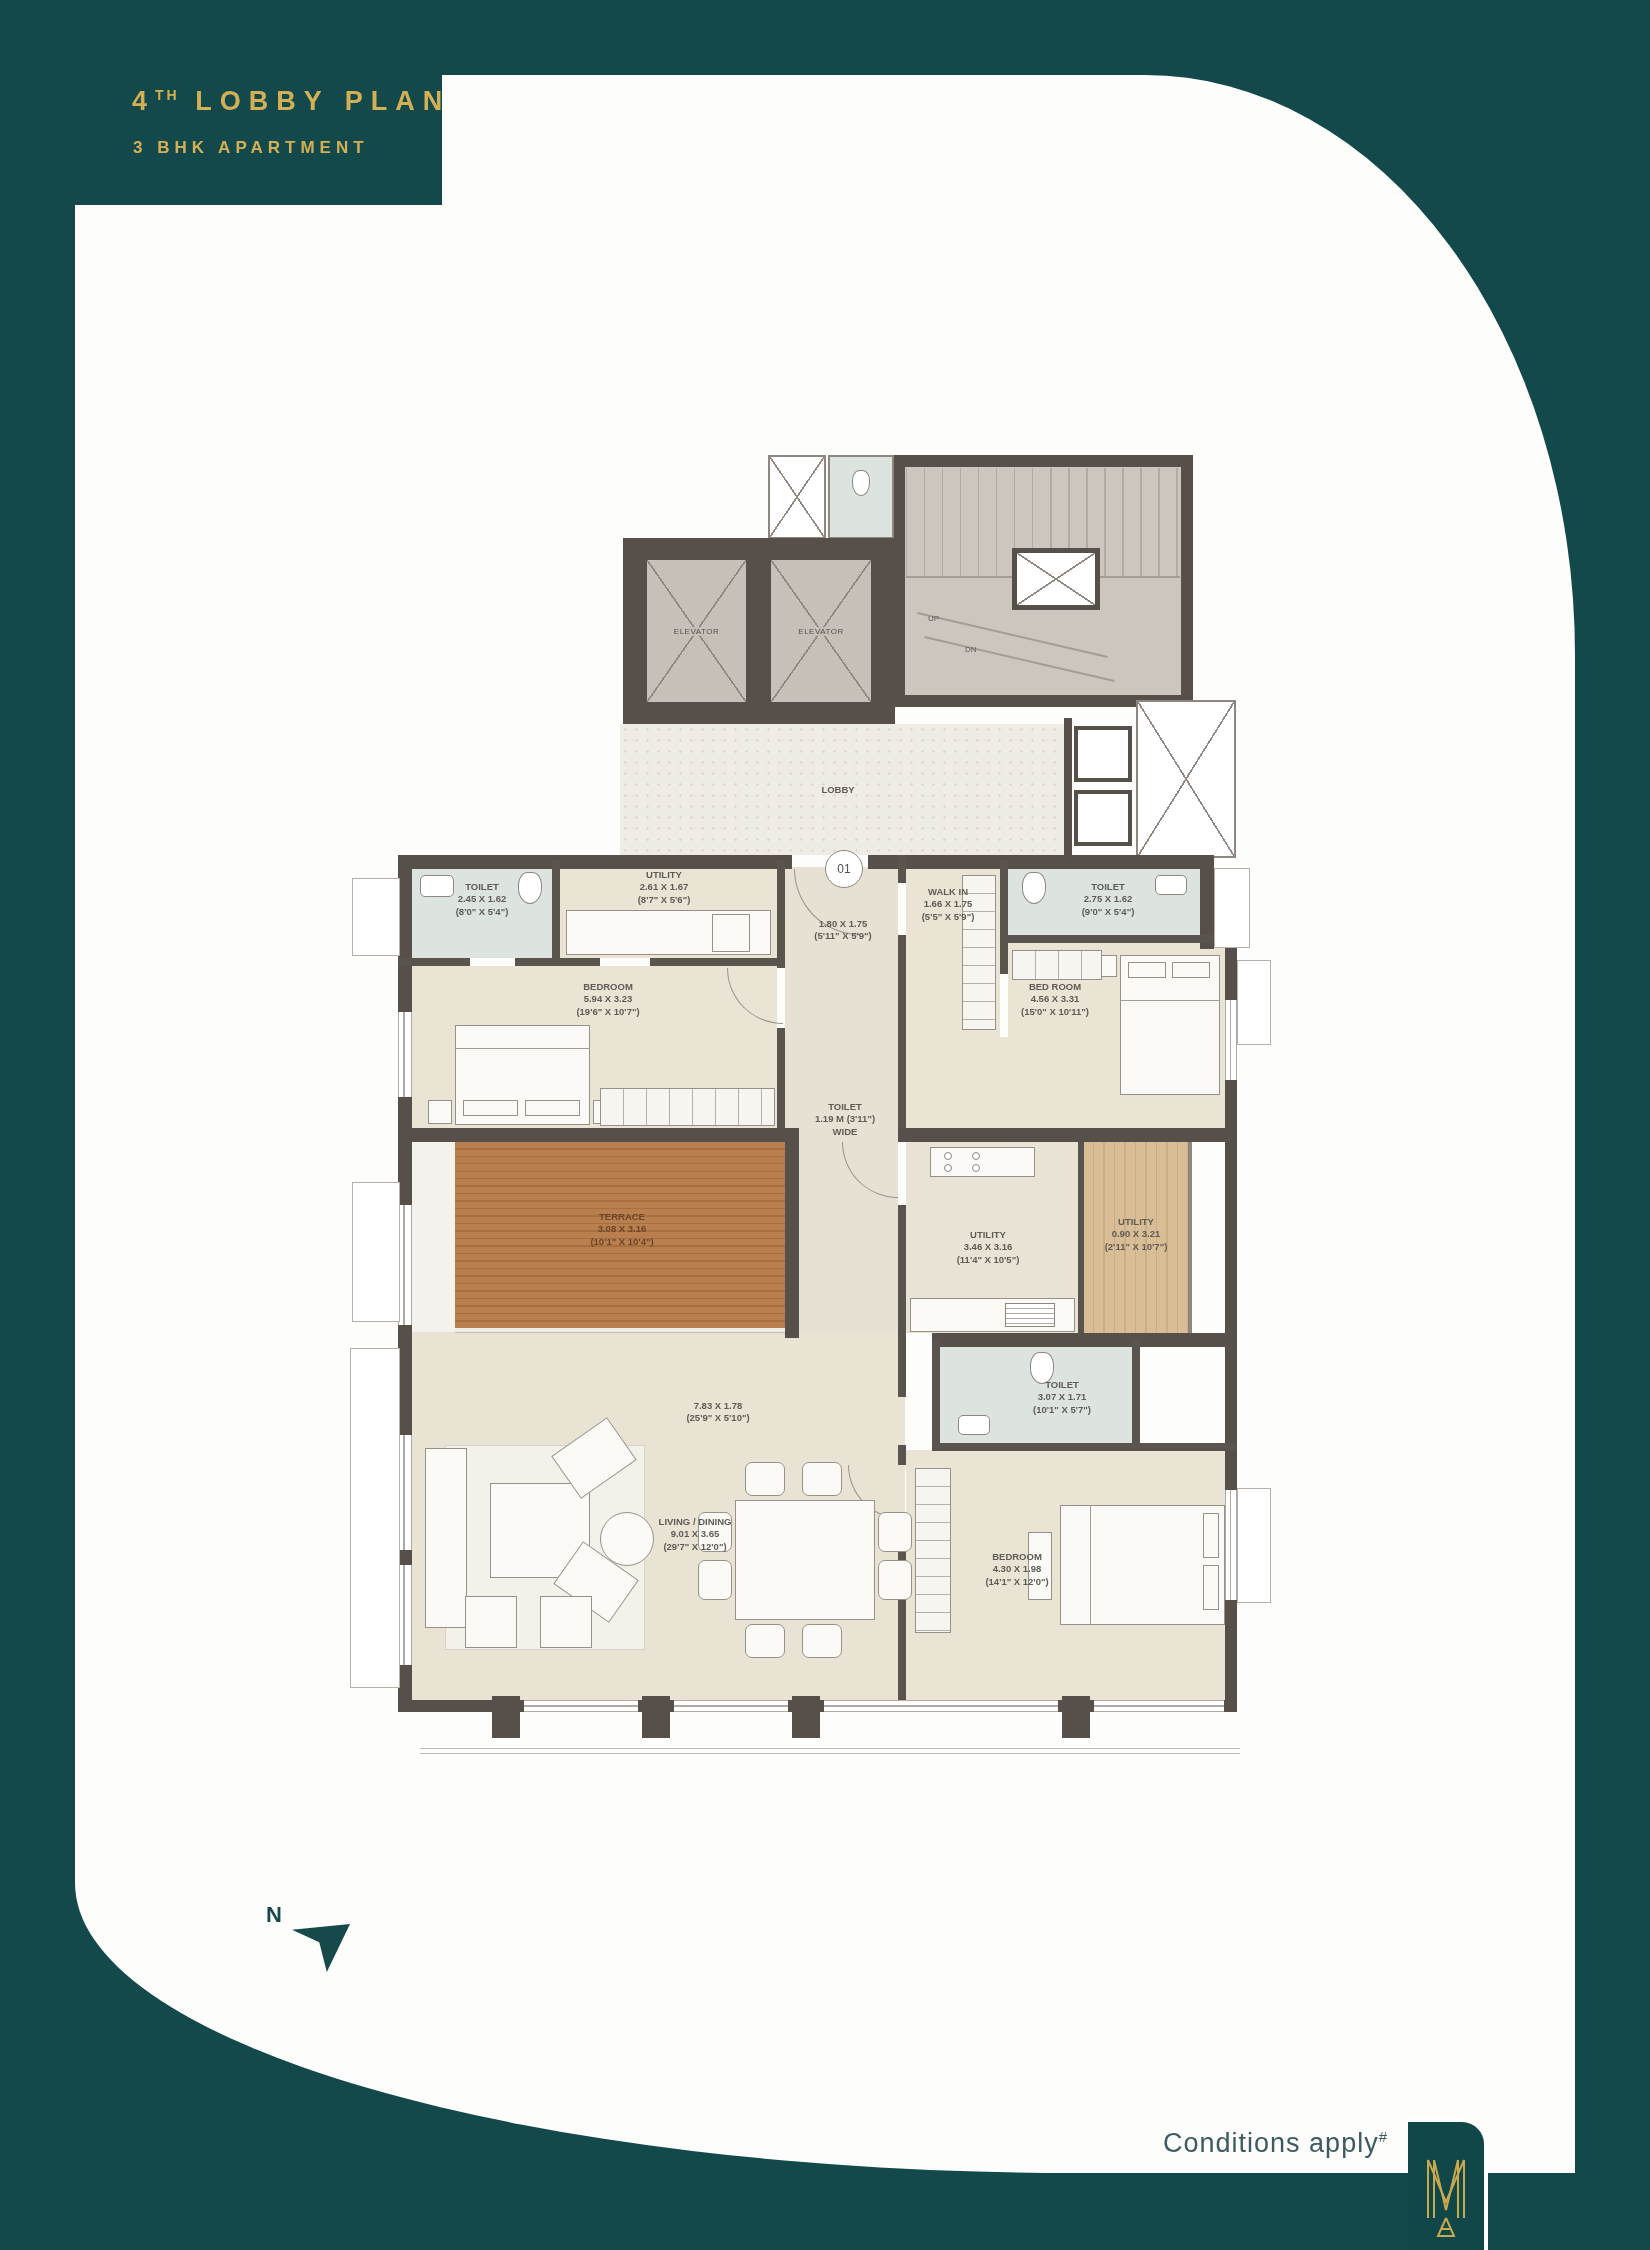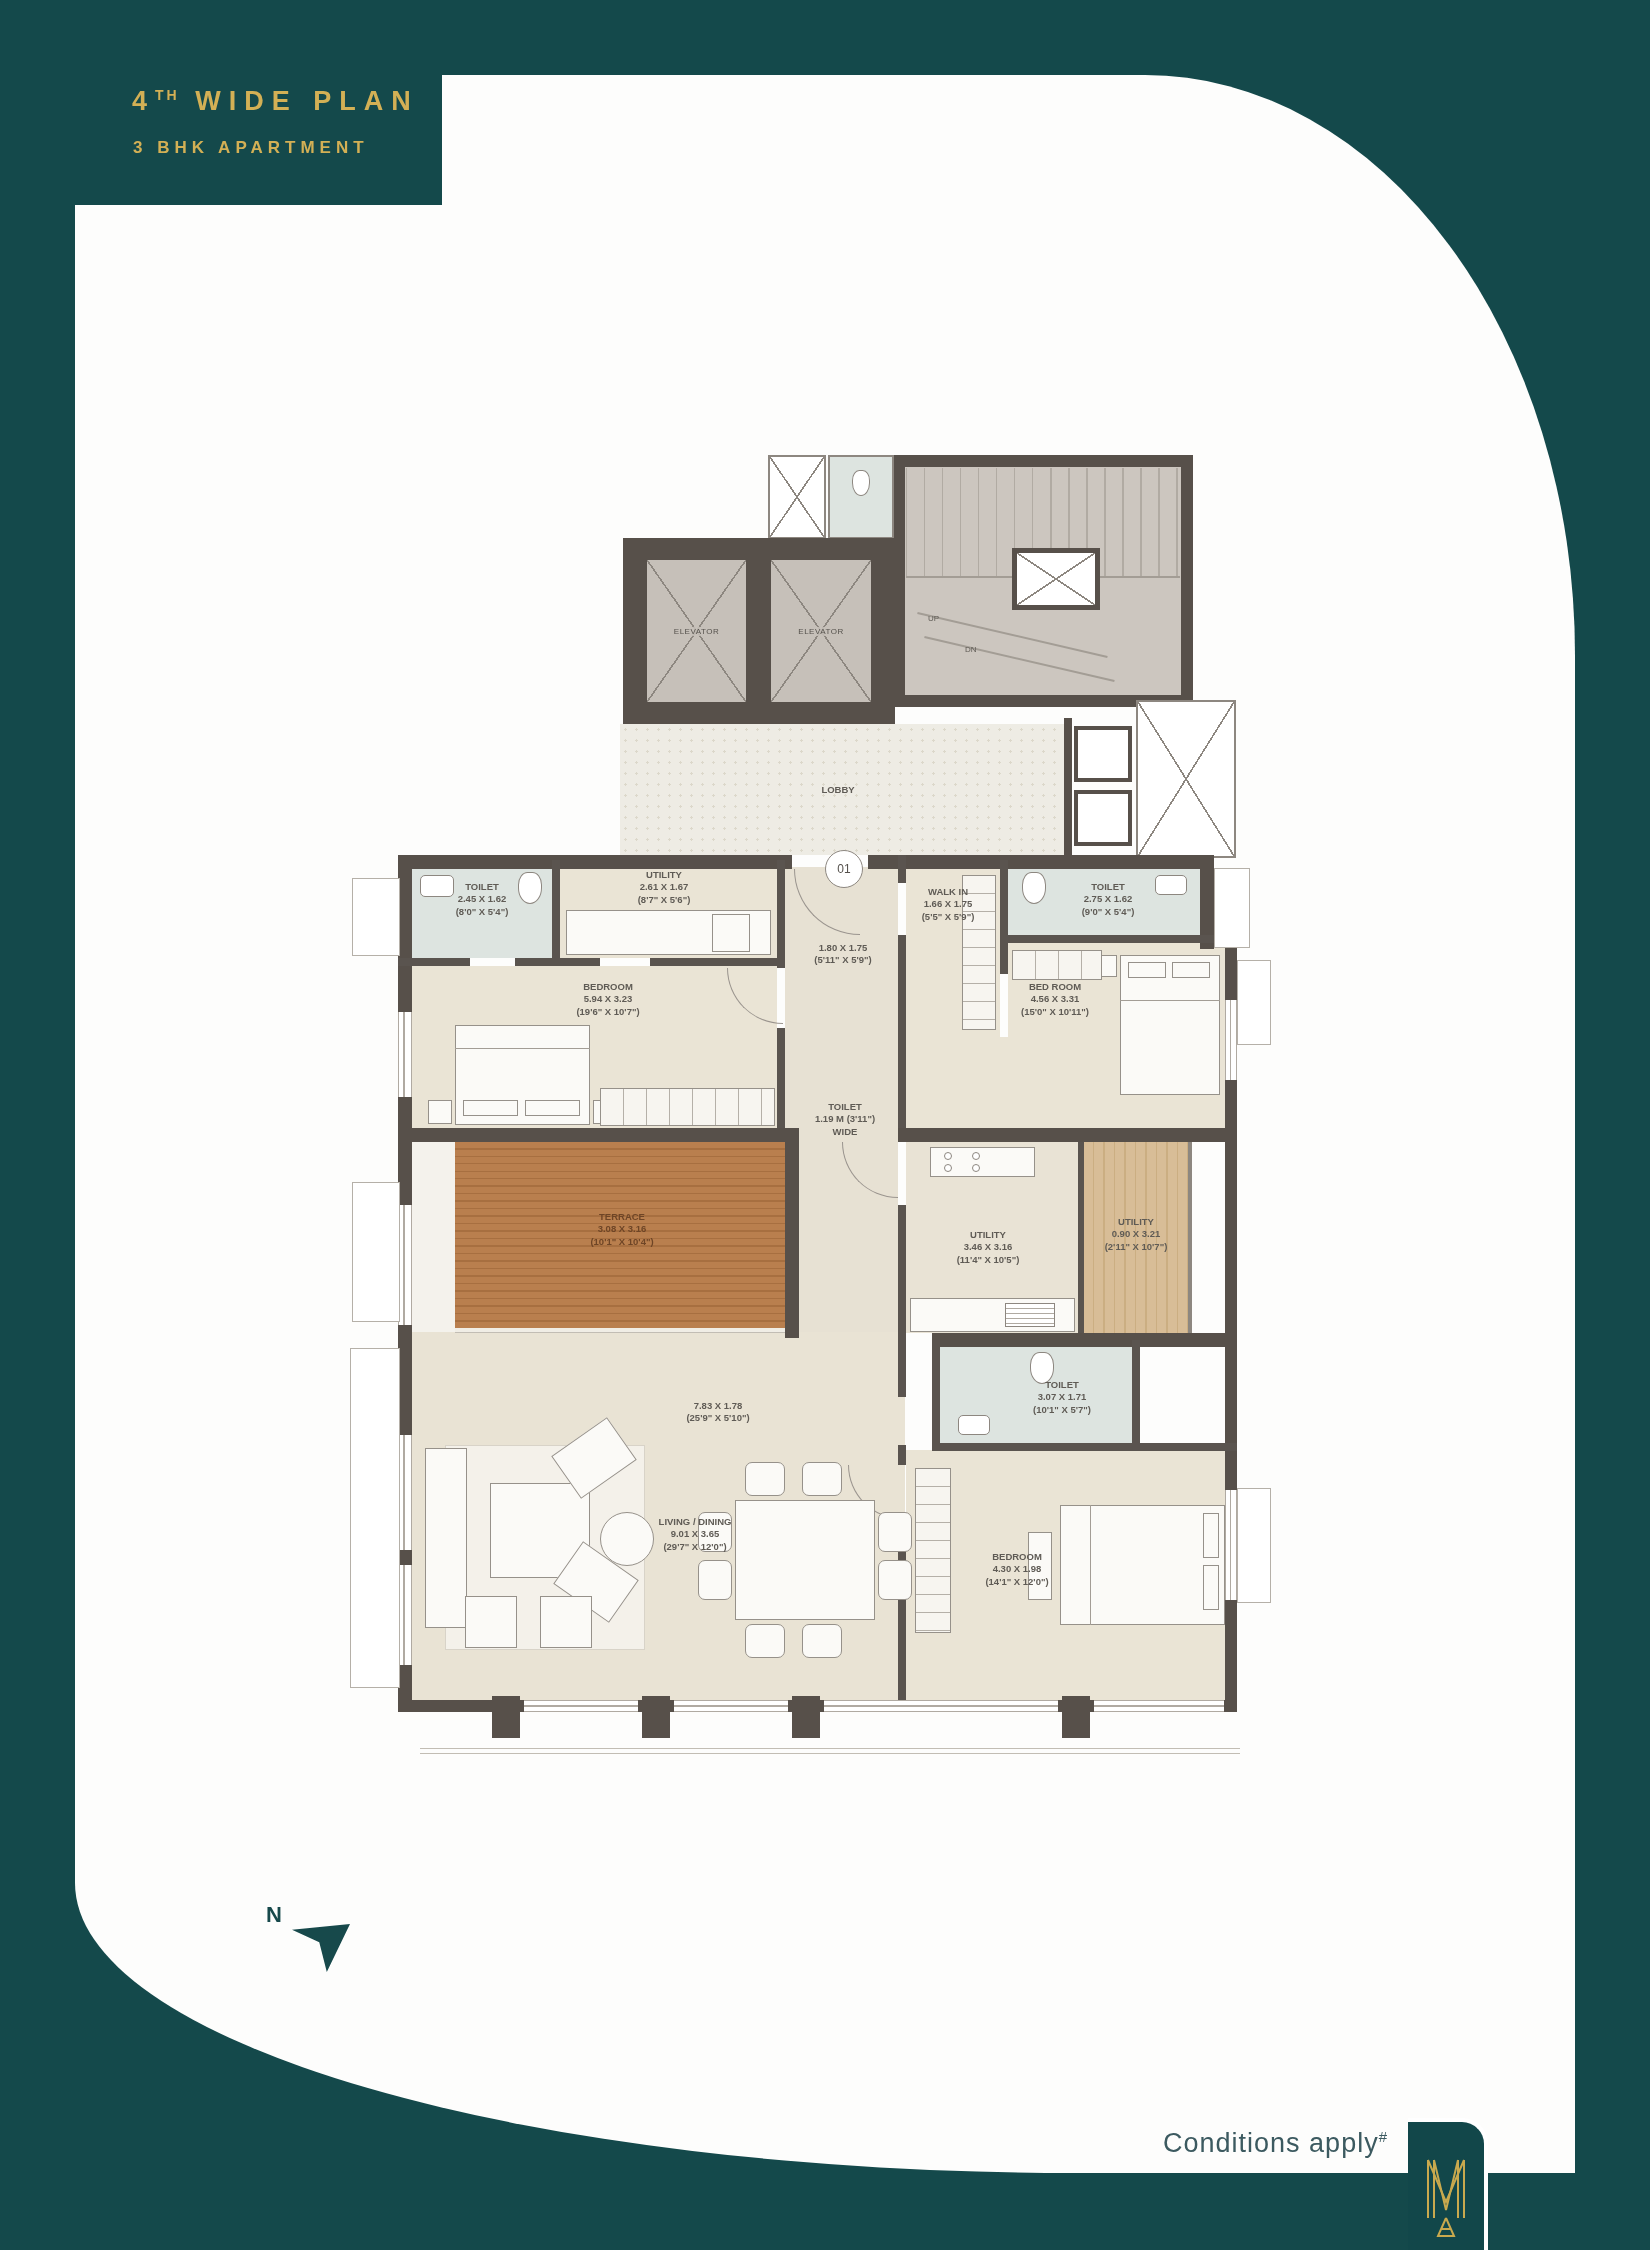--- a/index.html
+++ b/index.html
@@ -69,21 +69,21 @@
   .basin{background:#fff;border:1.2px solid #8d8780;border-radius:5px;box-sizing:border-box;}
   .chair{background:#fbfaf7;border:1.2px solid #96918a;border-radius:7px;box-sizing:border-box;}
   .sline{background:#a39d95;}
 </style>
 </head>
 <body>
 
 <div id="panel" class="abs"></div>
 
 <div id="title-block" class="abs"></div>
-<div id="title-line1" class="abs"><span>4</span><sup>TH</sup><span> WIDE PLAN</span></div>
+<div id="title-line1" class="abs"><span>4</span><sup>TH</sup><span> LOBBY PLAN</span></div>
 <div id="title-line2" class="abs">3 BHK APARTMENT</div>
 
 <div id="stair-fill" class="abs" style="left:893px;top:455px;width:300px;height:252px;"></div>
 <div id="stair-treads" class="abs" style="left:906px;top:468px;width:274px;height:108px;"></div>
 <div class="abs sline" style="left:906px;top:576px;width:274px;height:1.5px;"></div>
 <div class="abs sline" style="left:915px;top:634px;width:195px;height:1.5px;transform:rotate(13deg);"></div>
 <div class="abs sline" style="left:922px;top:658px;width:195px;height:1.5px;transform:rotate(13deg);"></div>
 <div class="abs thinbox x" style="left:1012px;top:548px;width:88px;height:62px;border-width:5px;border-color:#57504a;"></div>
 <div class="abs tinytxt" style="left:928px;top:614px;">UP</div>
 <div class="abs tinytxt" style="left:965px;top:645px;">DN</div>
@@ -263,21 +263,21 @@
 <div class="abs rl" style="left:664px;top:888px;">
   <span>UTILITY</span>
   <span>2.61 X 1.67</span>
   <span>(8'7" X 5'6")</span>
 </div>
 <div class="abs rl" style="left:608px;top:1000px;">
   <span>BEDROOM</span>
   <span>5.94 X 3.23</span>
   <span>(19'6" X 10'7")</span>
 </div>
-<div class="abs rl" style="left:843px;top:954px;">
+<div class="abs rl" style="left:843px;top:930px;">
   <span>1.80 X 1.75</span>
   <span>(5'11" X 5'9")</span>
 </div>
 <div class="abs rl" style="left:948px;top:905px;">
   <span>WALK IN</span>
   <span>1.66 X 1.75</span>
   <span>(5'5" X 5'9")</span>
 </div>
 <div class="abs rl" style="left:1108px;top:900px;">
   <span>TOILET</span>

